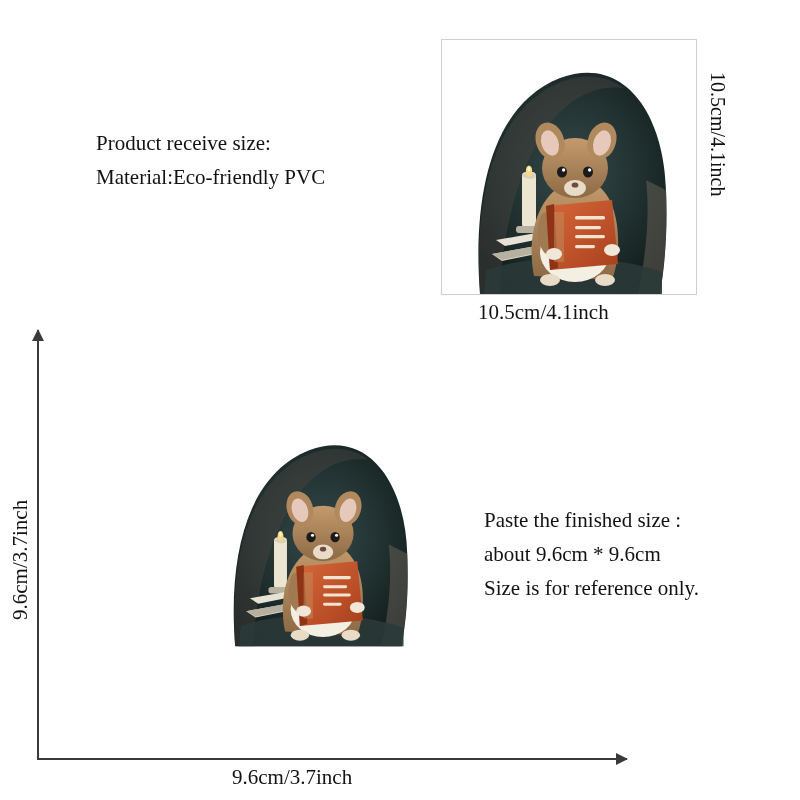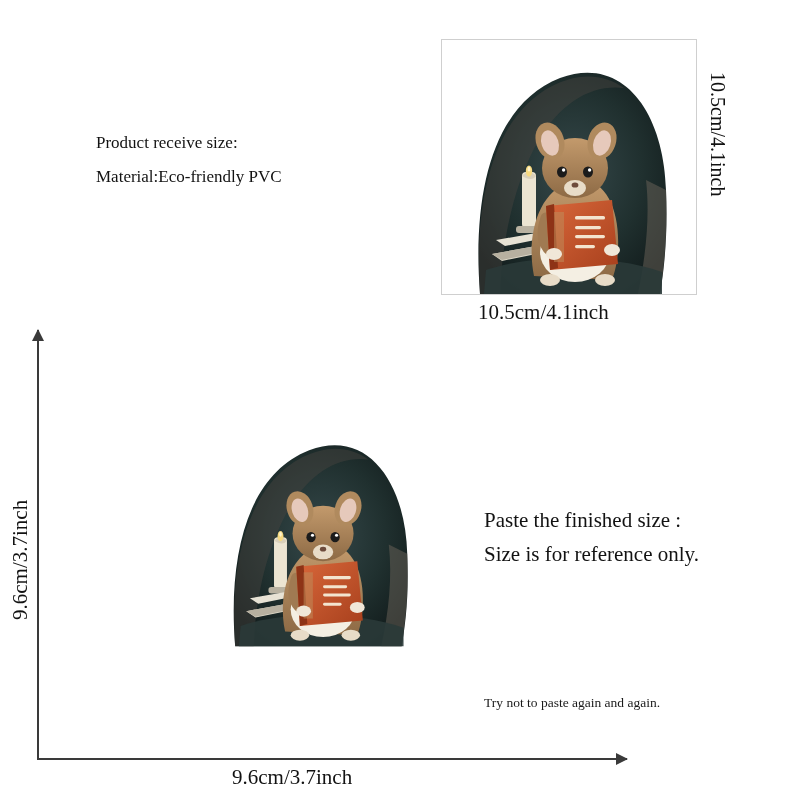--- a/index.html
+++ b/index.html
@@ -19,21 +19,21 @@
   .page {
     position: absolute;
     inset: 0;
   }
 
   
   .product-info {
     position: absolute;
     left: 96px;
     top: 126px;
-    font-size: 17px;
+    font-size: 21px;
     line-height: 34px;
     color: #121212;
     white-space: nowrap;
   }
   .paste-info {
     position: absolute;
     left: 484px;
     top: 486px;
     font-size: 21px;
     line-height: 34px;
@@ -322,25 +322,25 @@
       <ellipse cx="112" cy="212" rx="8" ry="6" fill="#f0e7d8"></ellipse>
       <ellipse cx="170" cy="208" rx="8" ry="6" fill="#f0e7d8"></ellipse>
 
       <ellipse cx="108" cy="238" rx="10" ry="6" fill="#e8dcc8"></ellipse>
       <ellipse cx="163" cy="238" rx="10" ry="6" fill="#e8dcc8"></ellipse>
     </svg>
   </div>
 
   <div class="paste-info">
     <div>Paste the finished size :</div>
+    <div>about 9.6cm * 9.6cm</div>
     <div>Size is for reference only.</div>
   </div>
 
   <div class="note-block">
-    <div>Try not to paste again and again.</div>
   </div>
 
   <div class="axis-v"></div>
   <div class="axis-h"></div>
   <div class="label-axis-v">
     <span>9.6cm/3.7inch</span>
   </div>
   <div class="label-axis-h">9.6cm/3.7inch</div>
 
 </div>

